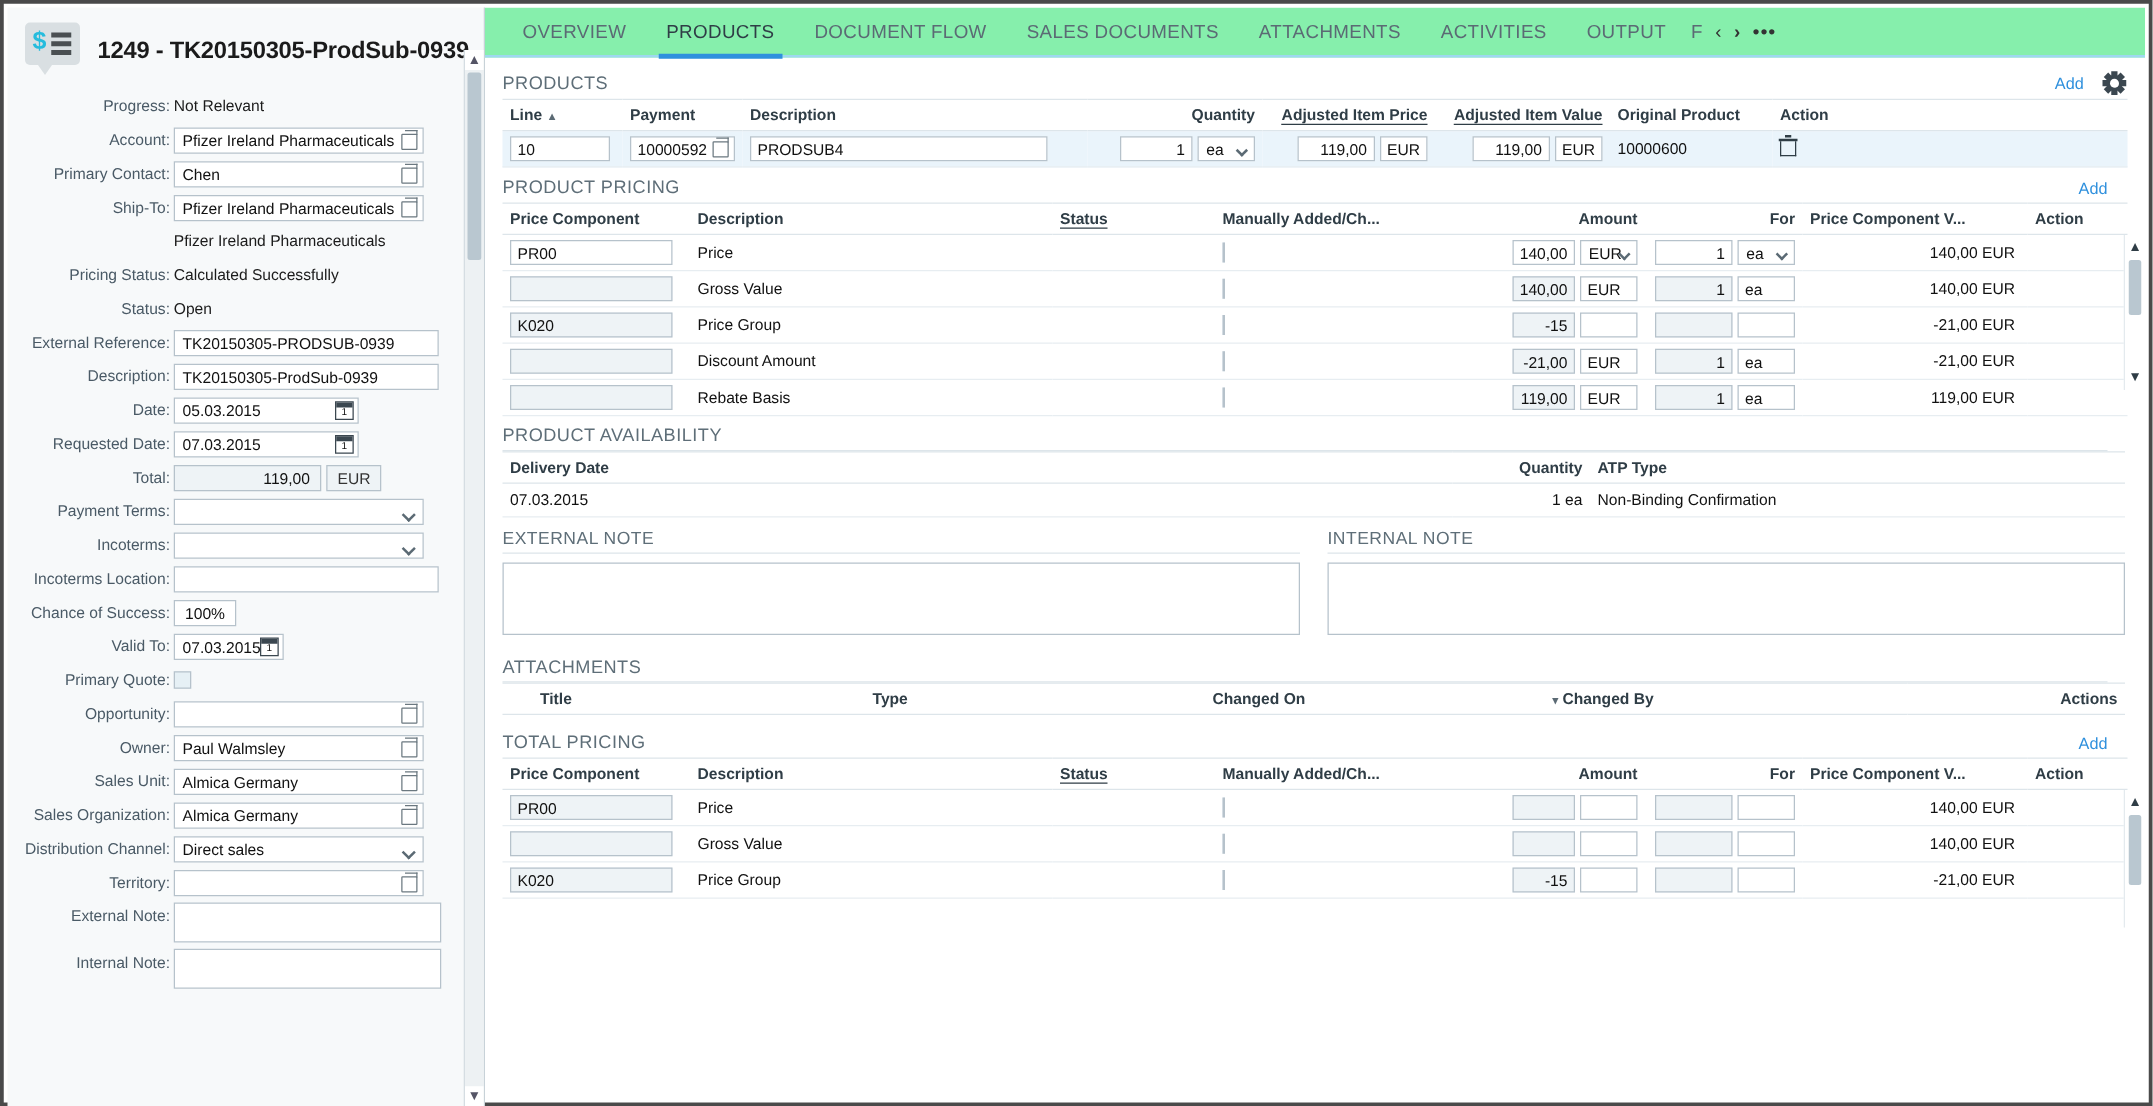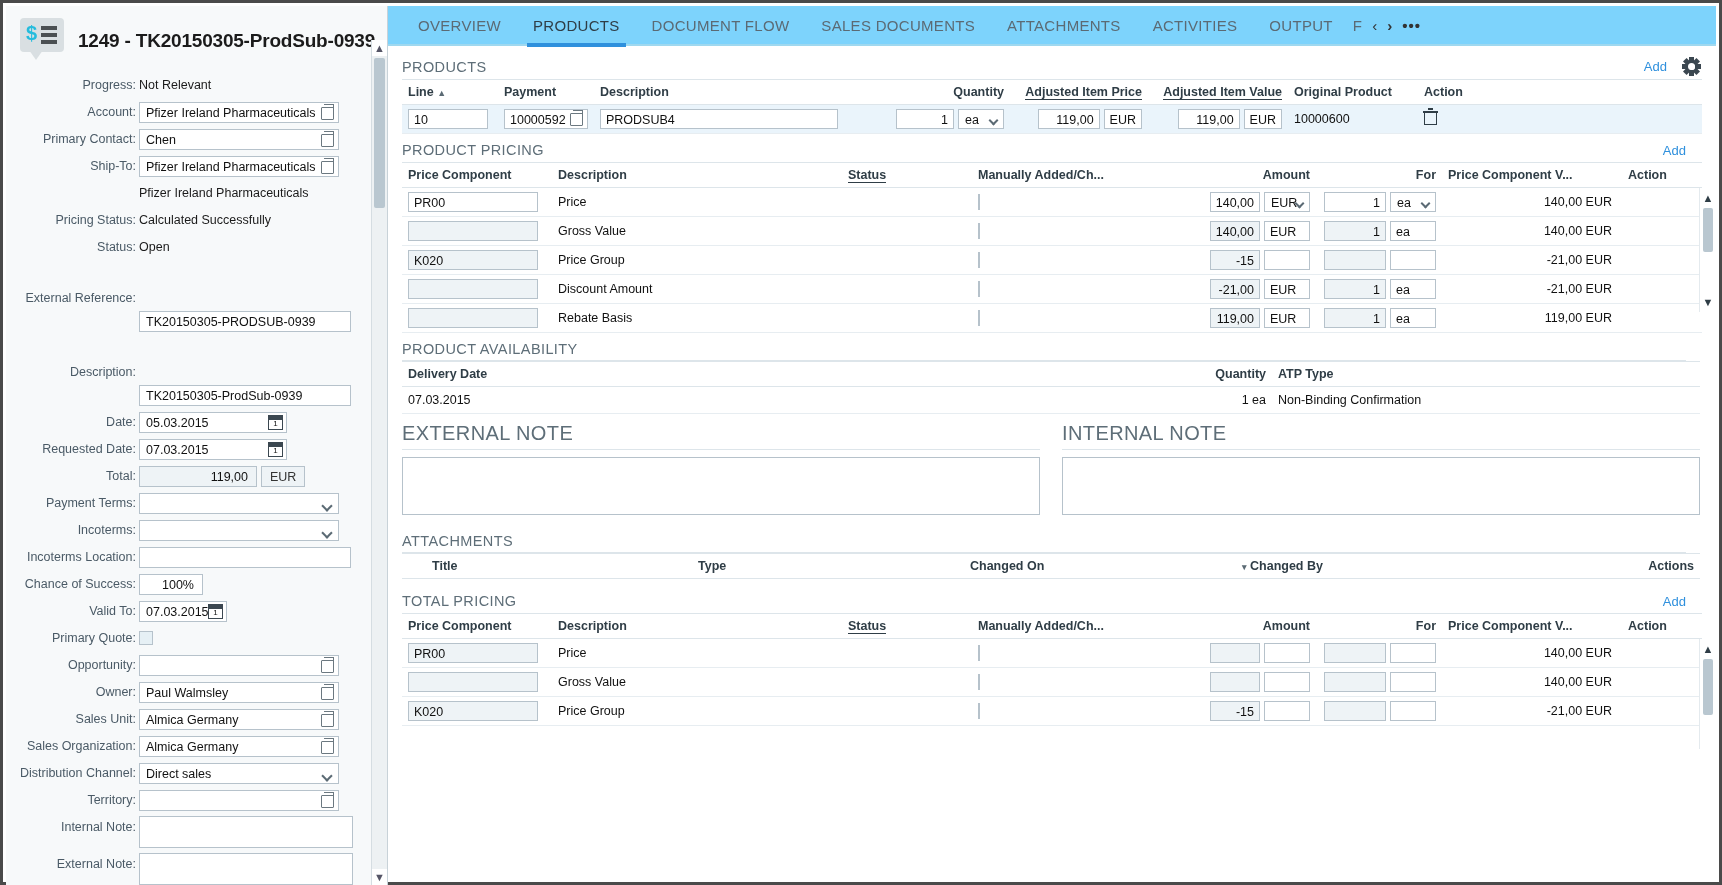--- a/index.html
+++ b/index.html
@@ -45,21 +45,21 @@
     color:#4a5a66;font-size:12.5px;flex:0 0 auto;white-space:nowrap;
   }
   .val{font-size:12.5px;color:#1b1b1b;}
   .fld{
     position:relative;background:#fff;border:1px solid #b6c2cb;
     height:21px;line-height:21px;box-sizing:border-box;
     padding:0 6px;font-size:12.5px;color:#111;flex:0 0 auto;
     white-space:nowrap;overflow:hidden;
   }
   .fld.w200{width:200px;}
-  .fld.w212{width:212px;margin-top:48px;}
+  .fld.w212{width:212px;}
   .fld.hasico{padding-right:20px;}
   .ico-open{
     position:absolute;right:4px;top:4px;width:11px;height:11px;
     border:1.4px solid #6b7880;border-radius:1px;
   }
   .ico-open:after{
     content:"";position:absolute;left:2px;top:-4px;width:9px;height:3px;
     border:1.4px solid #6b7880;border-bottom:none;border-left:none;
     transform:skewX(0deg);
   }
@@ -103,21 +103,21 @@
   .lscroll .thumb{position:absolute;left:2px;top:18px;width:11px;height:150px;background:#b9c7d0;border-radius:2px;}
 
   
   #right{
     position:absolute;left:385px;top:3px;right:3px;bottom:3px;
     background:#fff;overflow:hidden;
   }
   .tabs{
     position:relative;height:40px;border-bottom:2px solid #9fd8ef;
     display:flex;align-items:center;padding-left:14px;box-sizing:border-box;
-    background:#7dd3fc;
+    background:#86efac;
   }
   .tab{
     font-size:15px;color:#5b6a74;letter-spacing:.3px;padding:0 16px;
     height:40px;line-height:42px;position:relative;cursor:pointer;white-space:nowrap;
   }
   .tab.active{color:#2f3d46;}
   .tab.active:after{
     content:"";position:absolute;left:10px;right:10px;bottom:-2px;height:4px;background:#2f90dd;
   }
   .navs{display:flex;align-items:center;gap:10px;margin-left:6px;}
@@ -198,21 +198,21 @@
     font-size:11px;color:#2f3d46;cursor:pointer;
   }
   .vscroll .up{top:2px;}
   .vscroll .dn{bottom:2px;}
   .vscroll .thumb{position:absolute;left:3px;width:10px;background:#b9c7d0;border-radius:2px;}
   .caret{display:inline-block;font-size:11px;}
 
   .subsec-title{font-size:14.5px;color:#5e6e78;letter-spacing:.4px;padding:8px 0 3px 14px;border-bottom:1px solid #dde5ea;margin:0 14px 0 0;}
   .notes-wrap{display:flex;gap:22px;padding:0 16px 0 14px;}
   .note-col{flex:1 1 50%;}
-  .note-lbl{font-size:20px;color:#5e6e78;letter-spacing:.4px;padding:8px 0 4px 0;border-bottom:1px solid #dde5ea;}
+  .note-lbl{font-size:14px;color:#5e6e78;letter-spacing:.4px;padding:8px 0 4px 0;border-bottom:1px solid #dde5ea;}
   .note-area{background:#fff;border:1px solid #b6c2cb;height:56px;margin-top:7px;}
   .sortico{font-size:9px;color:#5b6a74;}
 </style>
 </head>
 <body>
 
 <div id="app">
 
   <div id="left">
 
@@ -319,21 +319,21 @@
         <div class="sel" style="width:200px;"></div>
       </div>
 
       <div class="row">
         <div class="lbl">Incoterms Location:</div>
         <div class="fld" style="width:212px;"></div>
       </div>
 
       <div class="row">
         <div class="lbl">Chance of Success:</div>
-        <div class="fld num" style="width:64px;">100%</div>
+        <div class="fld num" style="width:50px;">100%</div>
       </div>
 
       <div class="row">
         <div class="lbl">Valid To:</div>
         <div class="fld" style="width:88px;position:relative;">
           <span>07.03.2015</span>
           <span class="cal"></span>
         </div>
       </div>
 
@@ -380,27 +380,27 @@
       </div>
 
       <div class="row">
         <div class="lbl">Territory:</div>
         <div class="fld w200 hasico">
           <span></span>
           <span class="ico-open"></span>
         </div>
       </div>
 
+      <div class="row" style="align-items:flex-start;margin-top:2px;">
+        <div class="lbl" style="line-height:22px;">External Note:</div>
+        <div class="note-box" style="width:212px;flex:0 0 auto;"></div>
+      </div>
+
       <div class="row" style="align-items:flex-start;margin-top:4px;">
         <div class="lbl" style="line-height:22px;">Internal Note:</div>
-        <div class="note-box" style="width:212px;flex:0 0 auto;"></div>
-      </div>
-
-      <div class="row" style="align-items:flex-start;margin-top:2px;">
-        <div class="lbl" style="line-height:22px;">External Note:</div>
         <div class="note-box" style="width:212px;flex:0 0 auto;"></div>
       </div>
 
     </div>
 
     <div class="lscroll">
       <div class="up">▲</div>
       <div class="thumb"></div>
       <div class="dn">▼</div>
     </div>

